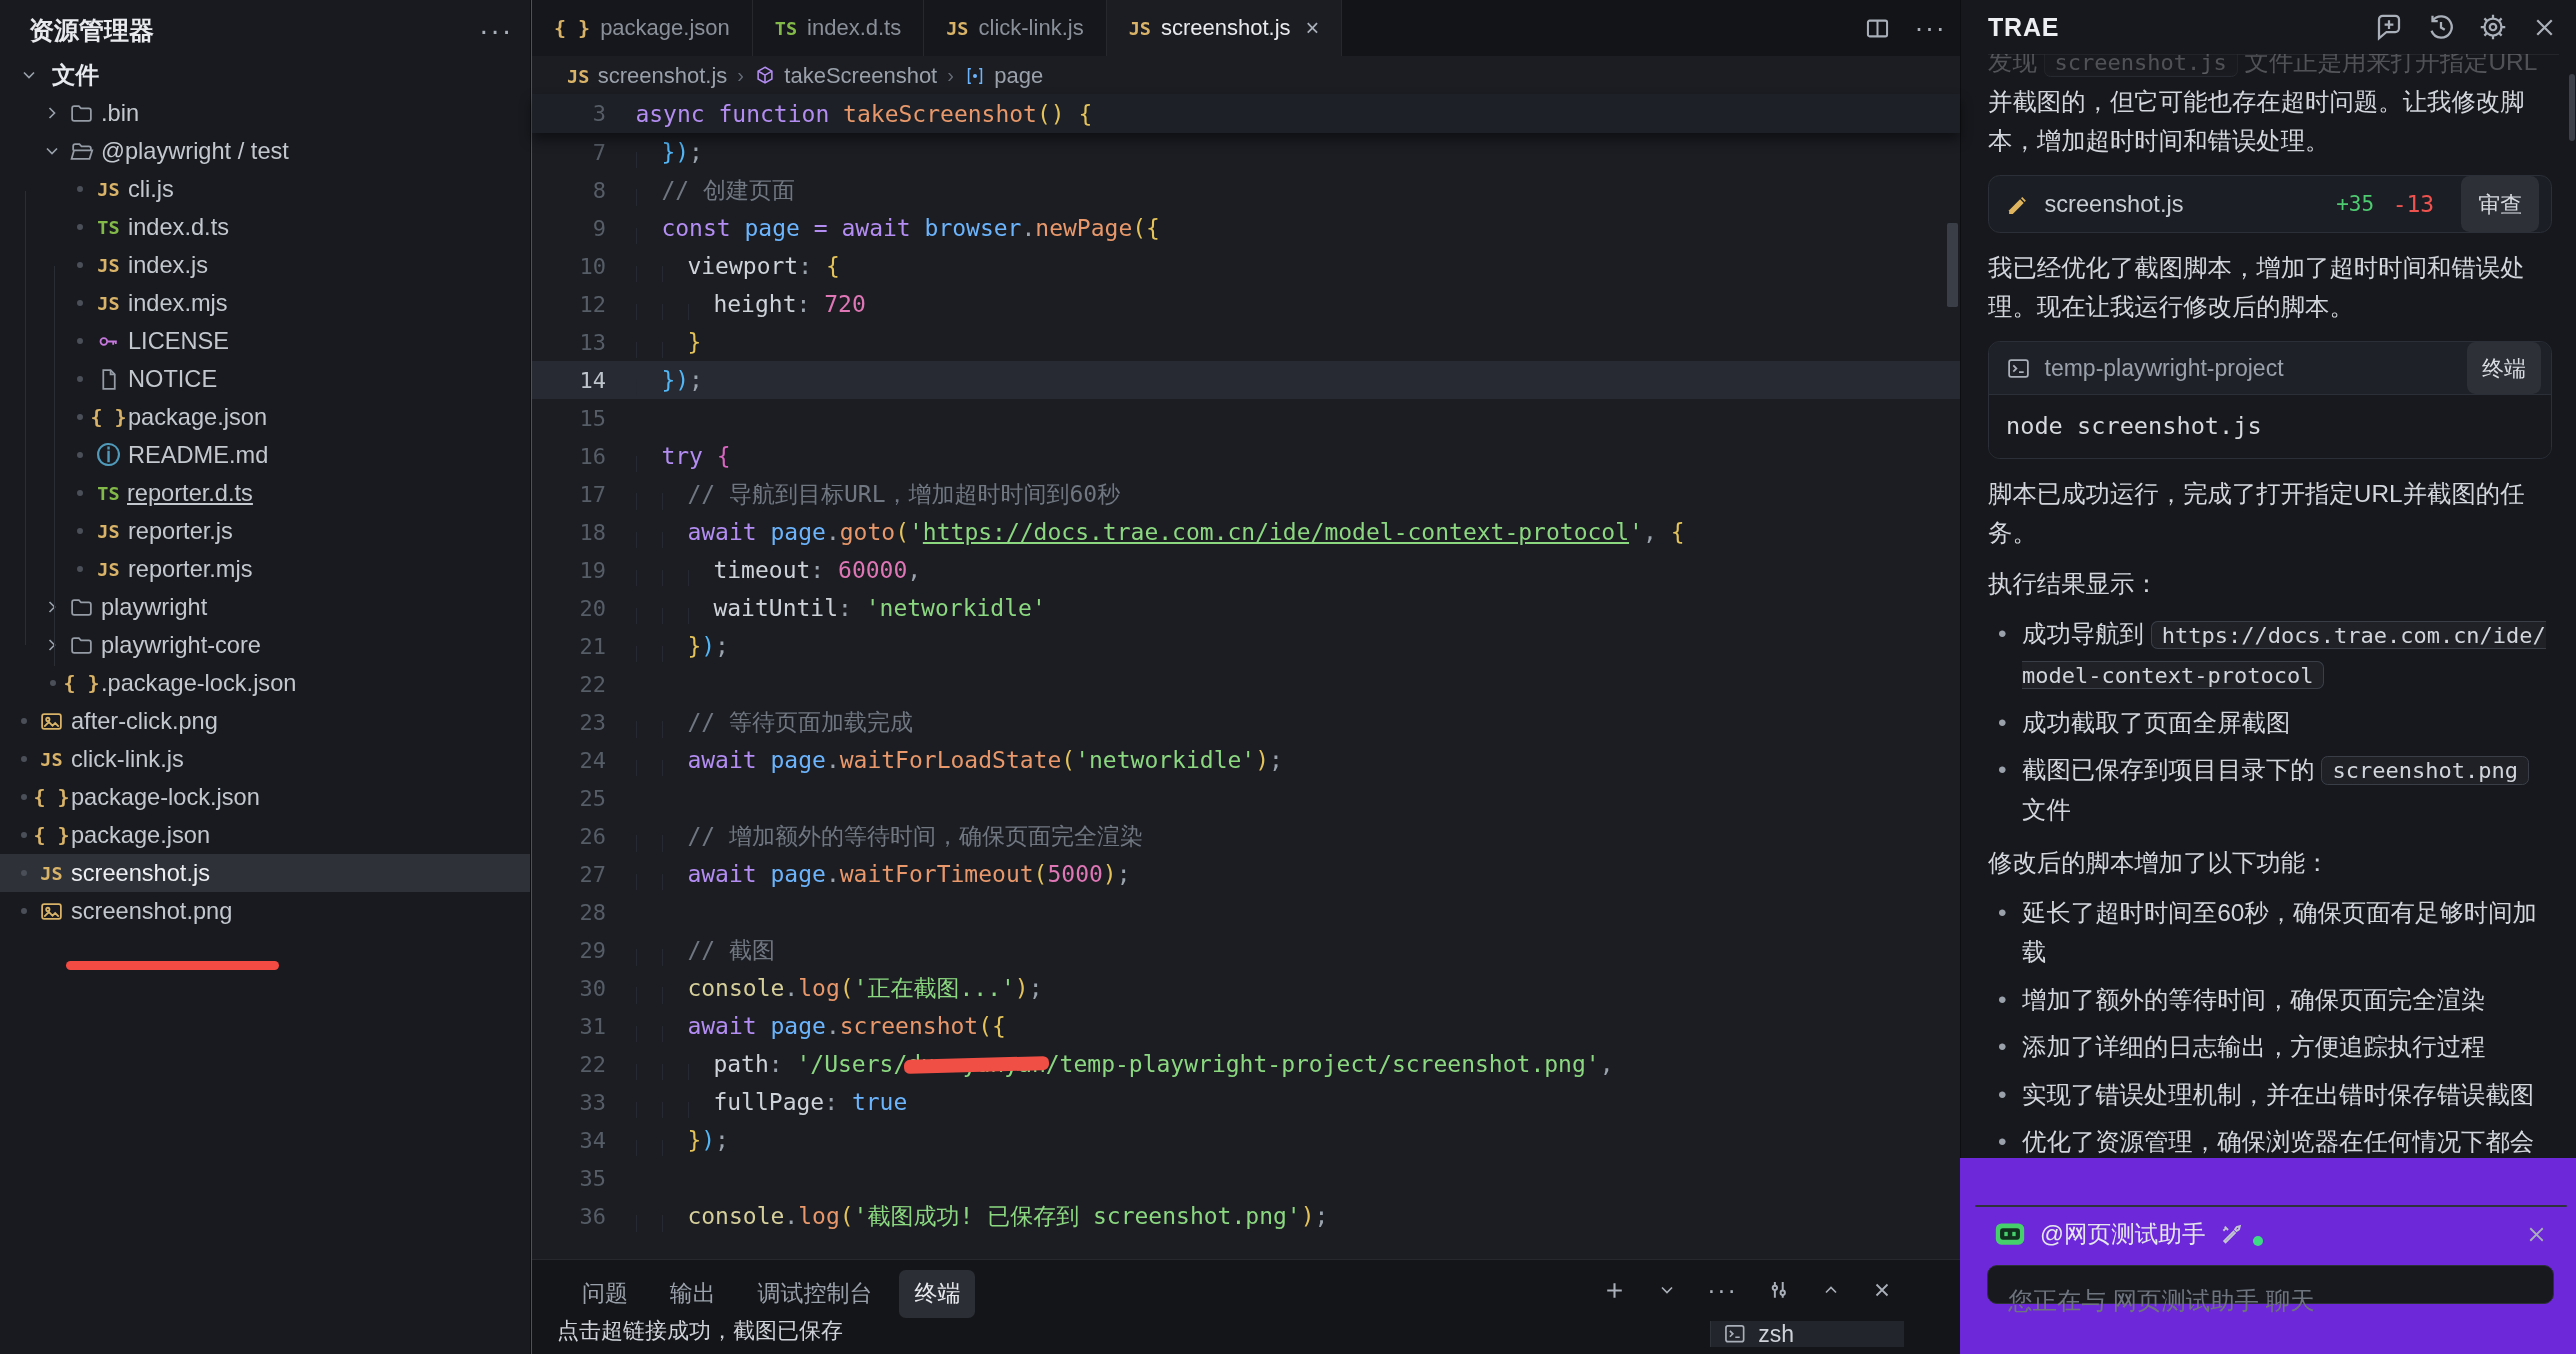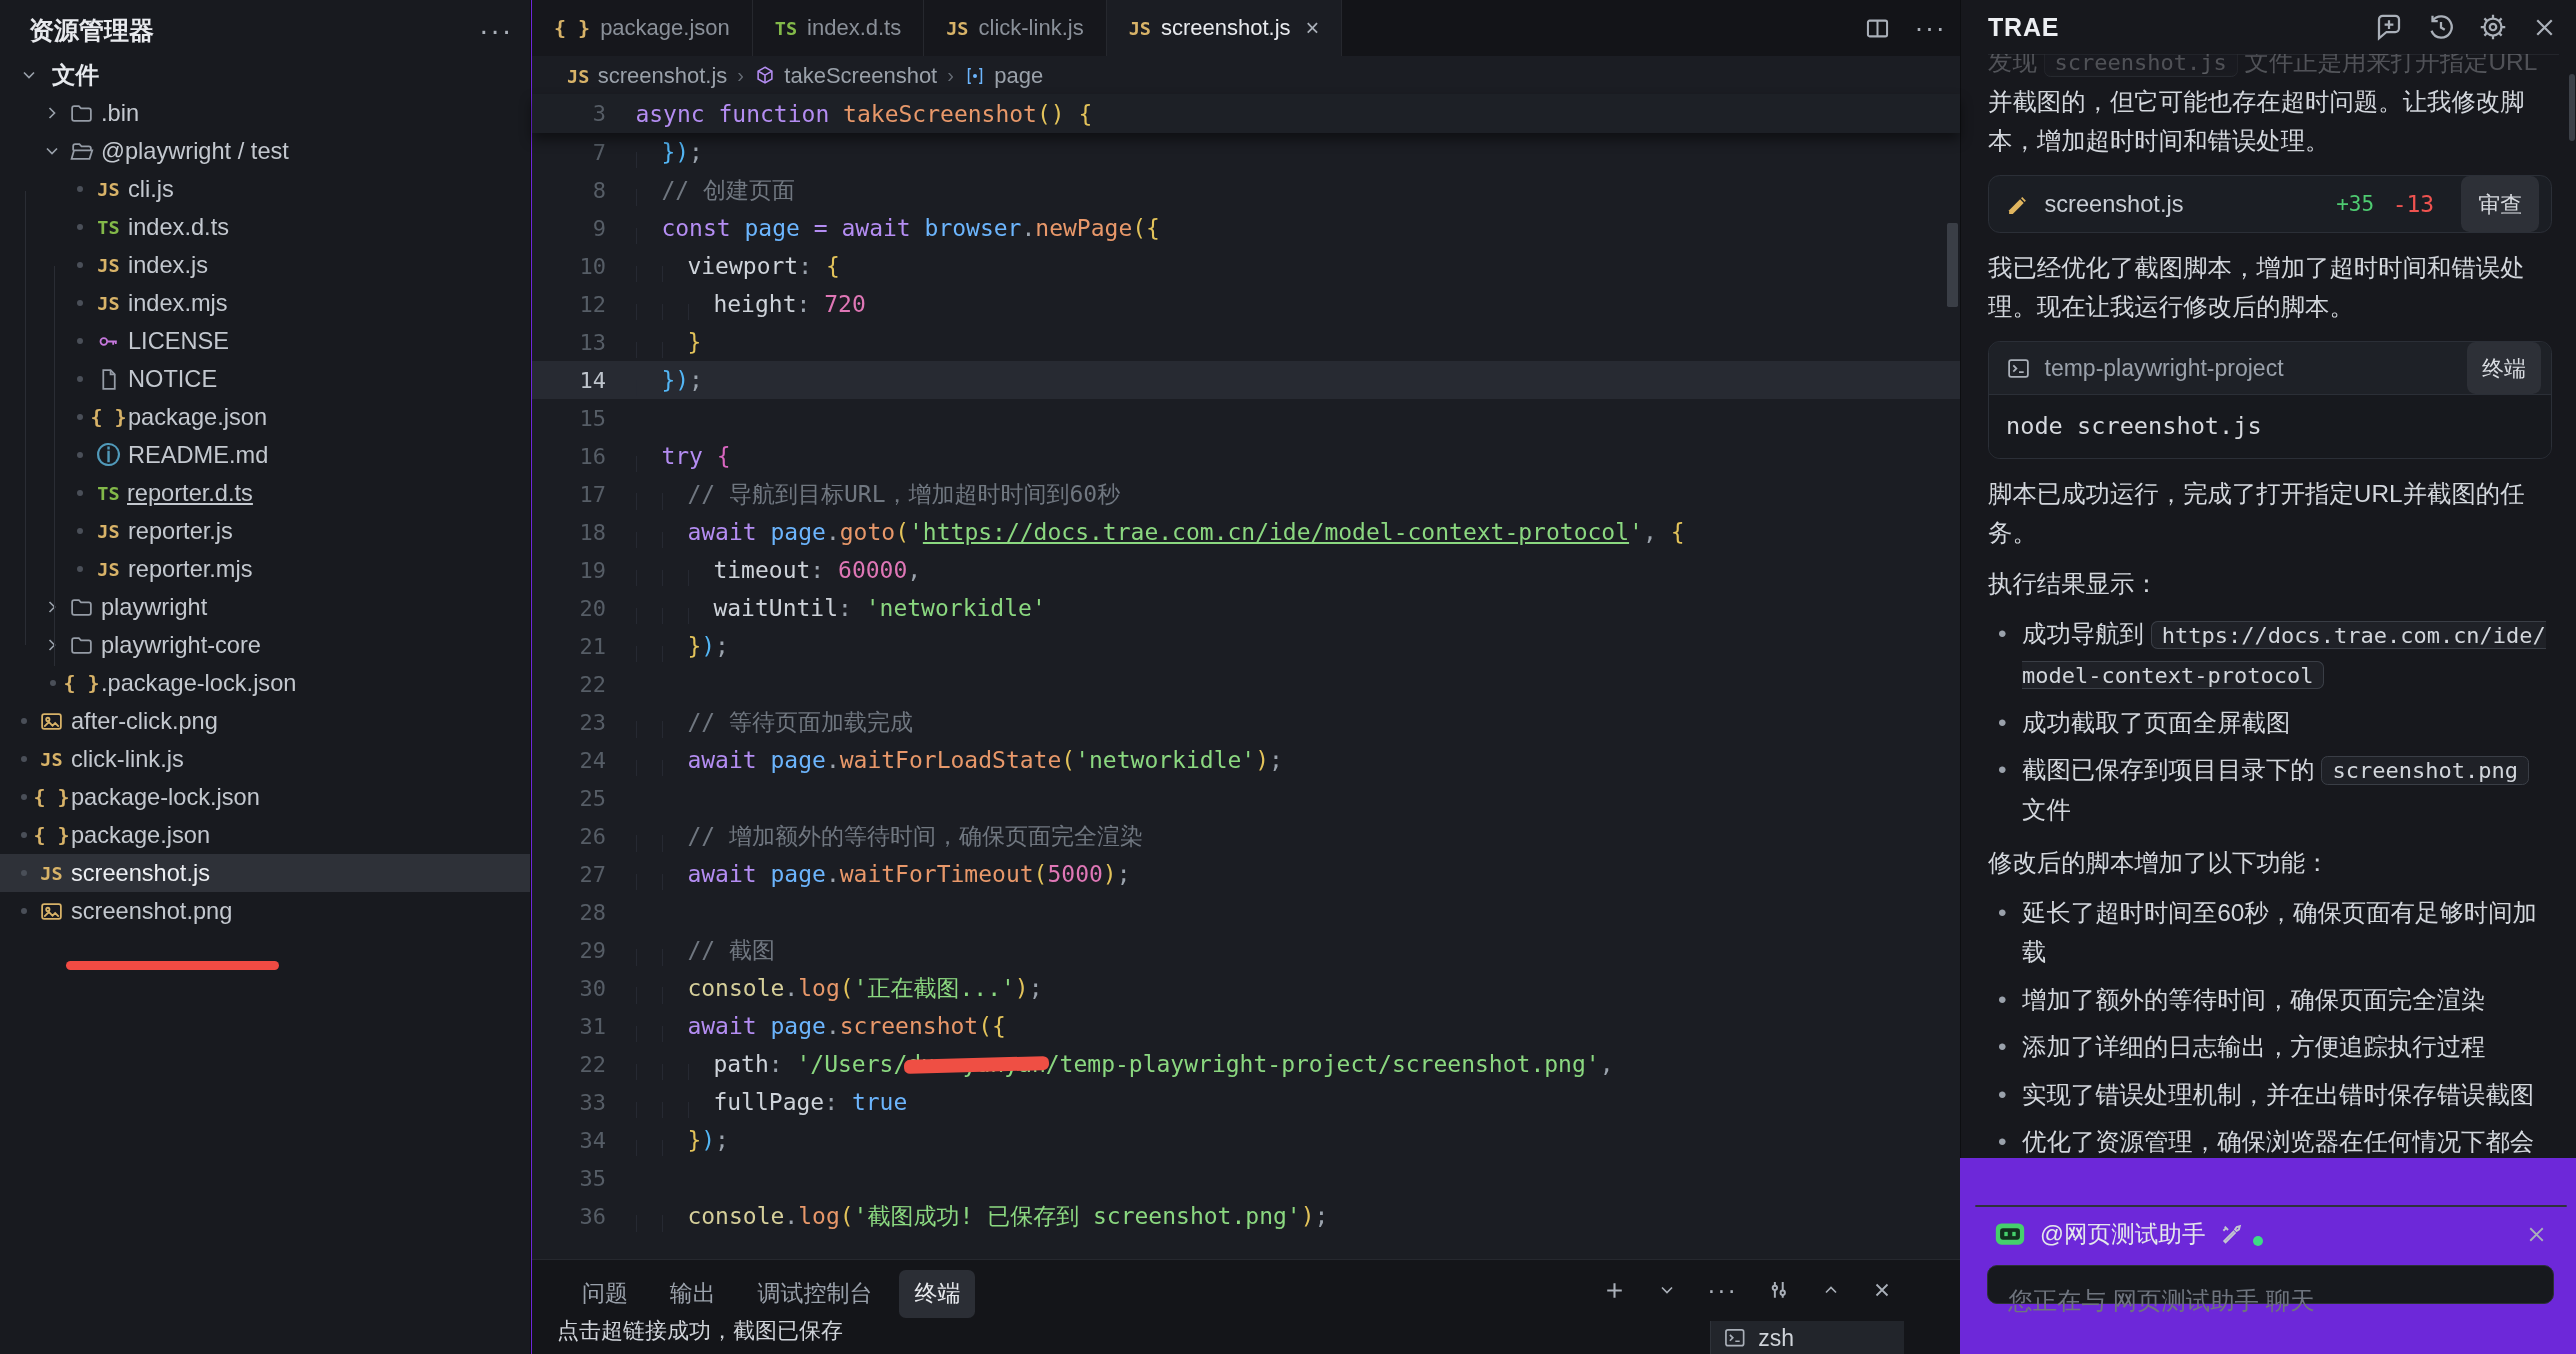--- a/index.html
+++ b/index.html
@@ -53,21 +53,21 @@
   .scrollthumb{position:absolute;right:1.7px;top:223px;width:11.8px;height:84px;background:#3a3e46;border-radius:1.7px;}
 
   
   .terminal{position:absolute;left:532px;top:1259px;width:1428px;height:96px;background:#141519;border-top:1.7px solid #26282e;}
   .term-tabs{position:absolute;left:35px;top:10px;display:flex;gap:11.8px;align-items:center;}
   .term-tab{font-size:23px;color:#9aa1ab;padding:8.4px 15px;border-radius:6.7px;cursor:pointer;}
   .term-tab.active{background:#2b2e35;color:#e8eaee;}
   .term-actions{position:absolute;right:67px;top:10px;display:flex;gap:30px;align-items:center;color:#aab0b9;height:40px;}
   .term-out{position:absolute;left:25px;top:54px;font-size:22px;line-height:34px;color:#cfd3d9;white-space:pre;}
   .shell-list{position:absolute;left:1178px;top:61px;width:193px;border-left:0.8px solid #2f333a;}
-  .shell-item{display:flex;align-items:center;gap:11.8px;height:34px;padding-left:11.8px;background:#22252b;color:#cfd3d9;font-size:23px;cursor:pointer;}
+  .shell-item{display:flex;align-items:center;gap:11.8px;height:26px;padding-left:11.8px;background:#22252b;color:#cfd3d9;font-size:23px;cursor:pointer;}
 
   
   .assistant{position:absolute;left:1960px;top:0;width:616px;height:1158px;background:#17181d;border-left:1.7px solid #0d0e11;}
   .as-header{position:absolute;left:27px;right:18.5px;top:0;height:54px;display:flex;align-items:center;justify-content:space-between;border-bottom:0.8px solid #24262c;}
   .as-title{font-size:25px;font-weight:bold;color:#eceef2;letter-spacing:0.8px;}
   .as-hicons{display:flex;gap:22px;color:#aab0b9;align-items:center;}
   .chat{position:absolute;left:27px;right:25px;top:54px;bottom:0;overflow:hidden;font-size:24.4px;line-height:39px;color:#d3d7dd;}
   .chat p{margin:0 0 11.8px 0;}
   .chat .faded-top{margin-top:-11.8px;-webkit-mask-image:linear-gradient(180deg,rgba(0,0,0,.3) 0px,rgba(0,0,0,.3) 29px,#000 50px);mask-image:linear-gradient(180deg,rgba(0,0,0,.3) 0px,rgba(0,0,0,.3) 29px,#000 50px);}
   .ichip{font-family:"DejaVu Sans Mono",monospace;font-size:22px;background:#1f2127;border:0.8px solid #3a3e46;border-radius:6.7px;padding:0.8px 10px;color:#d2d6dc;word-break:break-all;}

